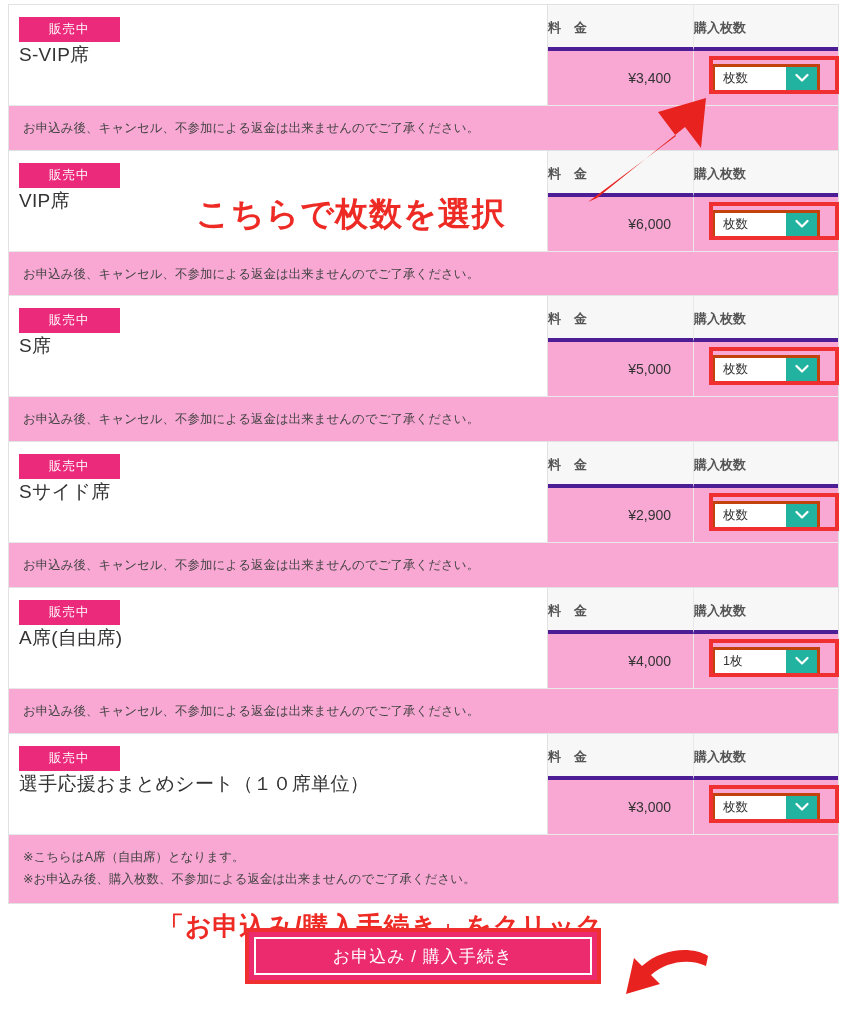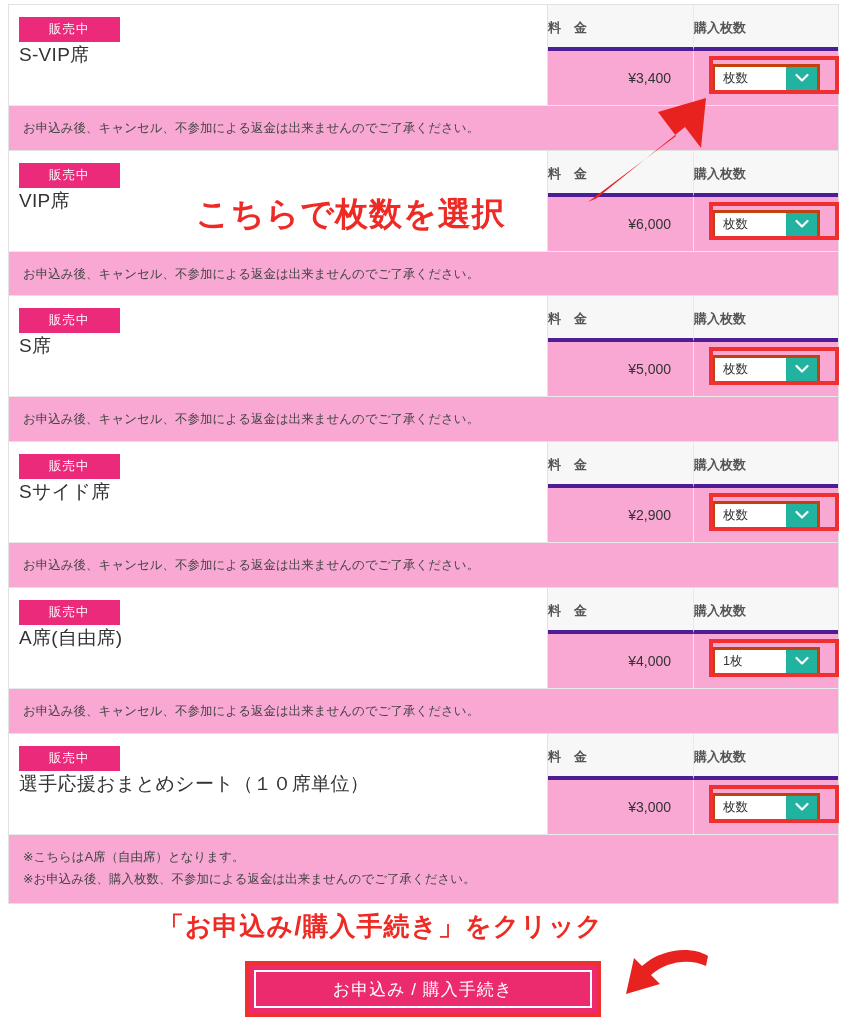--- a/index.html
+++ b/index.html
@@ -162,21 +162,21 @@
     font-size: 26px;
     margin-top: 9px;
   }
 
   .arrow-svg { position: absolute; }
 
   
   .submit-wrap {
     position: absolute;
     left: 245px;
-    top: 961px;
+    top: 928px;
     width: 356px;
     height: 56px;
   }
   .submit-btn {
     position: absolute;
     inset: 0;
     background: #ec2a6e;
     border: 4px solid #f03030;
     box-sizing: border-box;
     display: flex;

